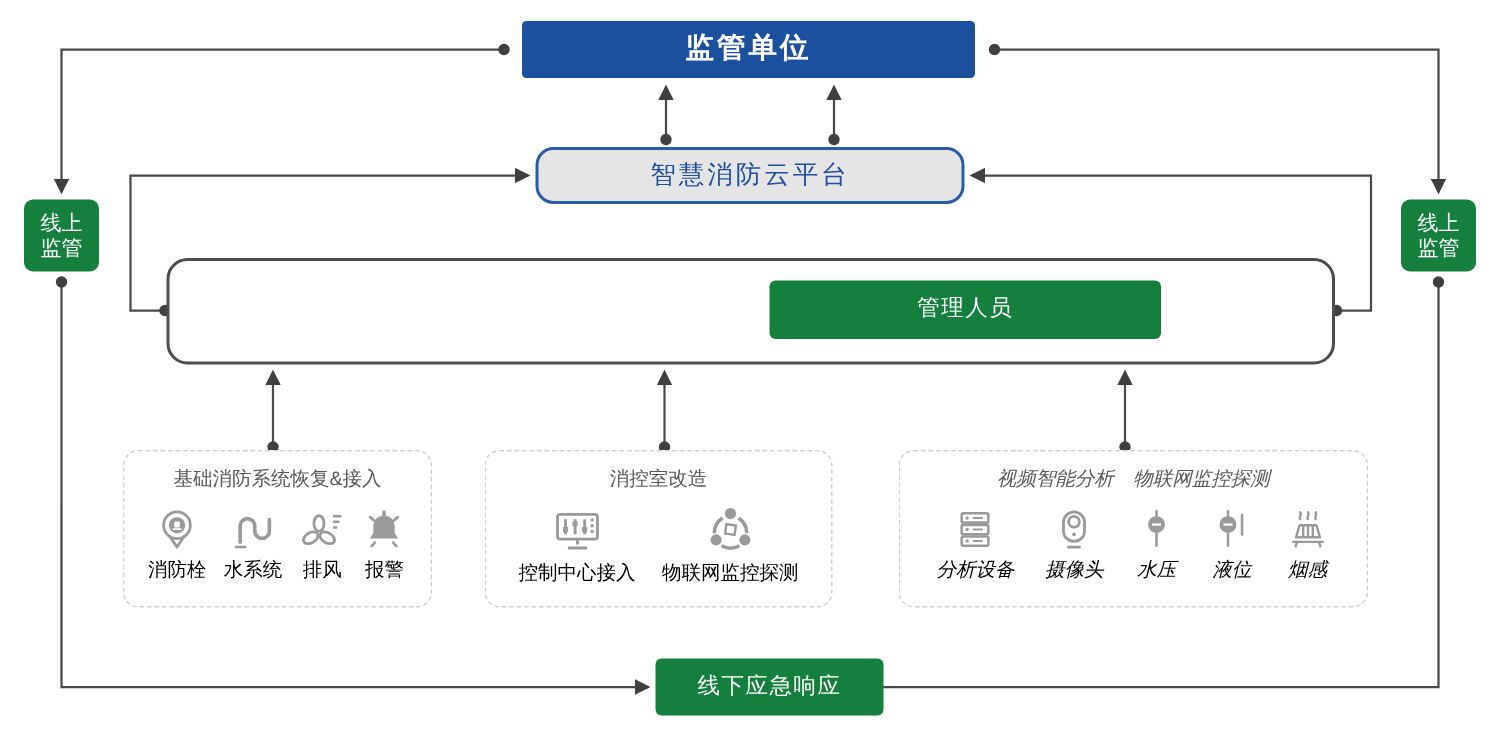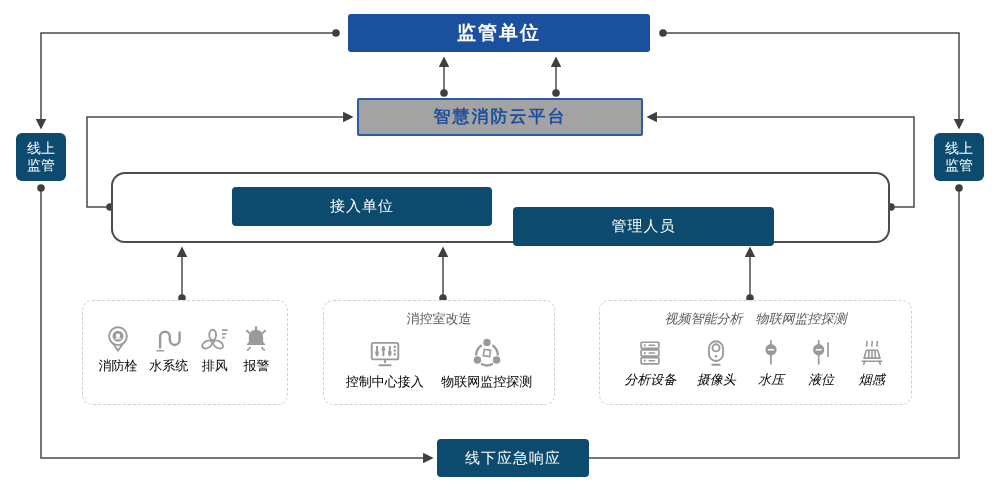--- a/index.html
+++ b/index.html
@@ -2,29 +2,29 @@
 <html><head>
 <meta charset="utf-8">
 <style>
   html,body{margin:0;padding:0;background:#fff;}
   .canvas{position:relative;width:1000px;height:493px;background:#fff;overflow:hidden;
           font-family:"Liberation Sans",sans-serif;}
   .connectors{position:absolute;left:0;top:0;width:1000px;height:493px;pointer-events:none;}
   .node{position:absolute;display:flex;align-items:center;justify-content:center;
         white-space:pre-line;line-height:1.25;box-sizing:border-box;}
   .blue-solid{background:#1b509e;color:#ffffff;font-weight:bold;font-size:19px;border-radius:3px;letter-spacing:2px;}
-  .blue-outline{background:#a3a3a3;border:2px solid #2a5caa;color:#1d4f9e;font-weight:bold;font-size:17px;border-radius:2px;letter-spacing:2px;}
-  .gray-box{background:#0c4a6e;color:#ffffff;border-radius:4px;}
+  .blue-outline{background:#e5e5e5;border:2px solid #2a5caa;color:#1d4f9e;font-weight:normal;font-size:17px;border-radius:12px;letter-spacing:2px;}
+  .gray-box{background:#15803d;color:#ffffff;border-radius:4px;}
   .regulator{left:348px;top:14px;width:302px;height:38px;}
   .platform{left:357px;top:98px;width:286px;height:38px;}
   .modules-container{position:absolute;left:111px;top:172px;width:779px;height:71px;
         border:2px solid #4d4d4d;border-radius:14px;background:#fff;box-sizing:border-box;}
   .device-ops{left:141px;top:185px;width:62px;height:44px;font-size:14px;}
   .access-units{left:232px;top:187px;width:260px;height:39px;font-size:15px;letter-spacing:1px;}
-  .managers{left:513px;top:187px;width:261px;height:39px;font-size:15px;letter-spacing:1px;margin-top:20px;}
+  .managers{left:513px;top:187px;width:261px;height:39px;font-size:15px;letter-spacing:1px;}
   .emergency-cmd{left:797px;top:185px;width:63px;height:44px;font-size:14px;}
   .online-left{left:16px;top:133px;width:50px;height:48px;font-size:14px;border-radius:6px;}
   .online-right{left:934px;top:133px;width:50px;height:48px;font-size:14px;border-radius:6px;}
   .offline{left:437px;top:439px;width:152px;height:38px;font-size:15px;letter-spacing:1px;}
   .dashed-group{position:absolute;top:300px;height:105px;border:1.5px dashed #cfcfcf;border-radius:10px;
         background:#fff;box-sizing:border-box;display:flex;flex-direction:column;}
   .g1{left:82px;width:206px;}
   .g2{left:323px;width:232px;}
   .g3{left:599px;width:313px;font-style:italic;}
   .group-title{margin-top:9px;text-align:center;font-size:13px;color:#595959;white-space:pre;}
@@ -75,24 +75,24 @@
 
   <div class="node blue-solid regulator">监管单位</div>
   <div class="node blue-outline platform">智慧消防云平台</div>
 
   <div class="node gray-box online-left">线上
 监管</div>
   <div class="node gray-box online-right">线上
 监管</div>
 
   <div class="modules-container"></div>
-  <div class="node gray-box access-units">接入单位</div>
   <div class="node gray-box managers">管理人员</div>
 
   <div class="dashed-group g1">
+    <div class="group-title">基础消防系统恢复&amp;接入</div>
     <div class="items">
       <div class="item">
         <svg viewBox="0 0 32 32">
           <circle cx="16" cy="13" r="9.5" fill="none" stroke="#9a9a9a" stroke-width="2"></circle>
           <path d="M10.6,20.5 L16,28.5 L21.4,20.5" fill="none" stroke="#9a9a9a" stroke-width="2" stroke-linejoin="round"></path>
           <circle cx="16" cy="13" r="5.8" fill="#9a9a9a"></circle>
           <rect x="14" y="10.4" width="4" height="4.2" rx="0.8" fill="#fff"></rect>
           <path d="M12.8,15.7 h6.4" stroke="#fff" stroke-width="1.2"></path>
         </svg>
         <span class="item-label">消防栓</span>

